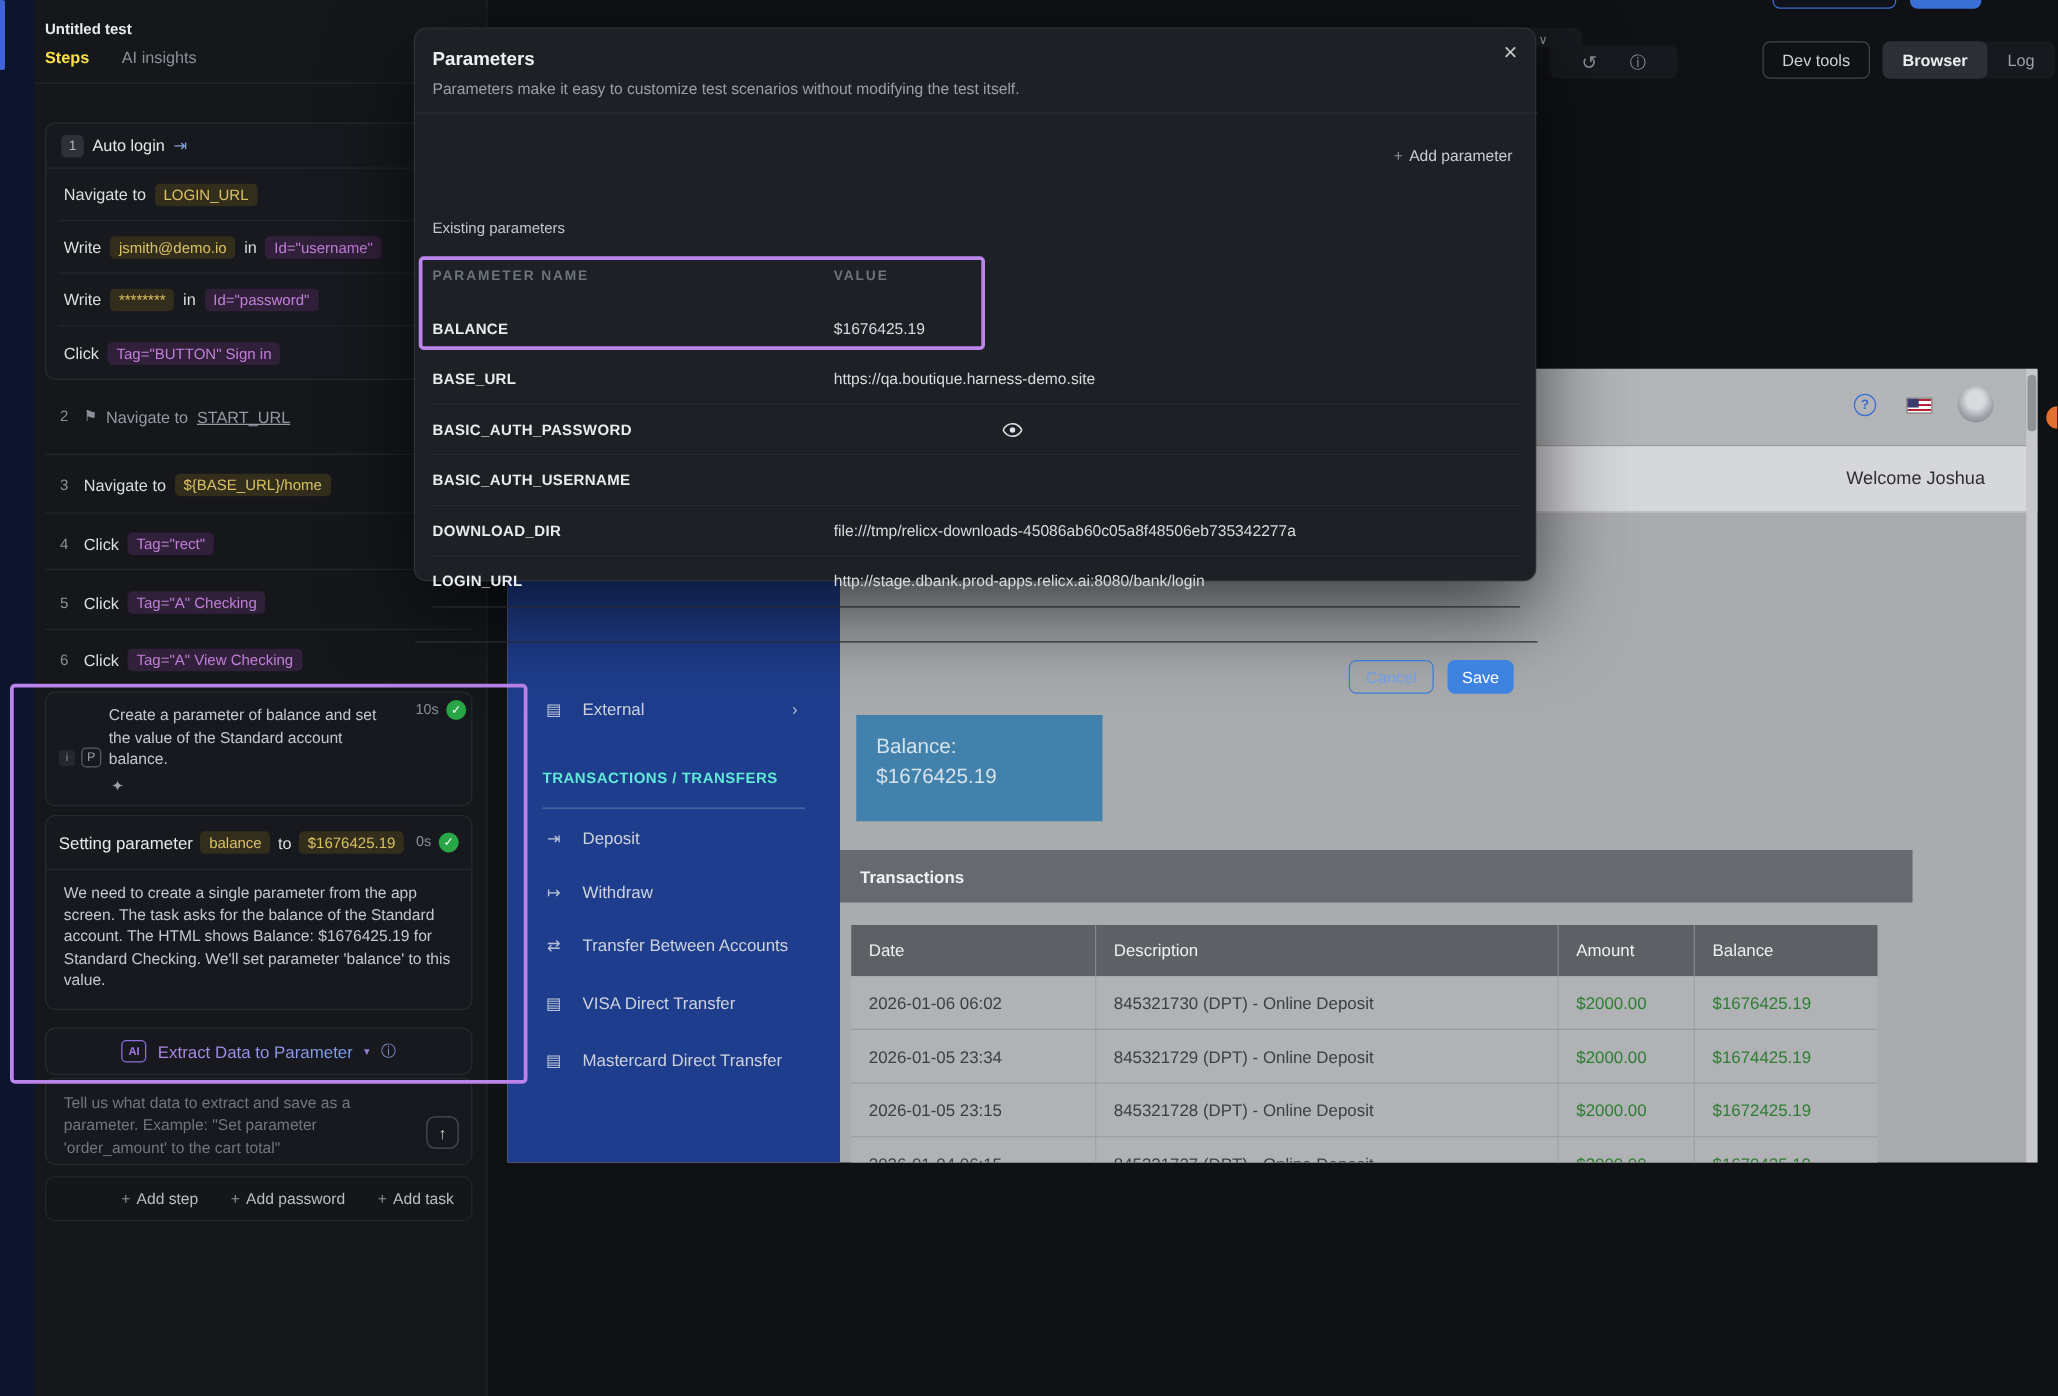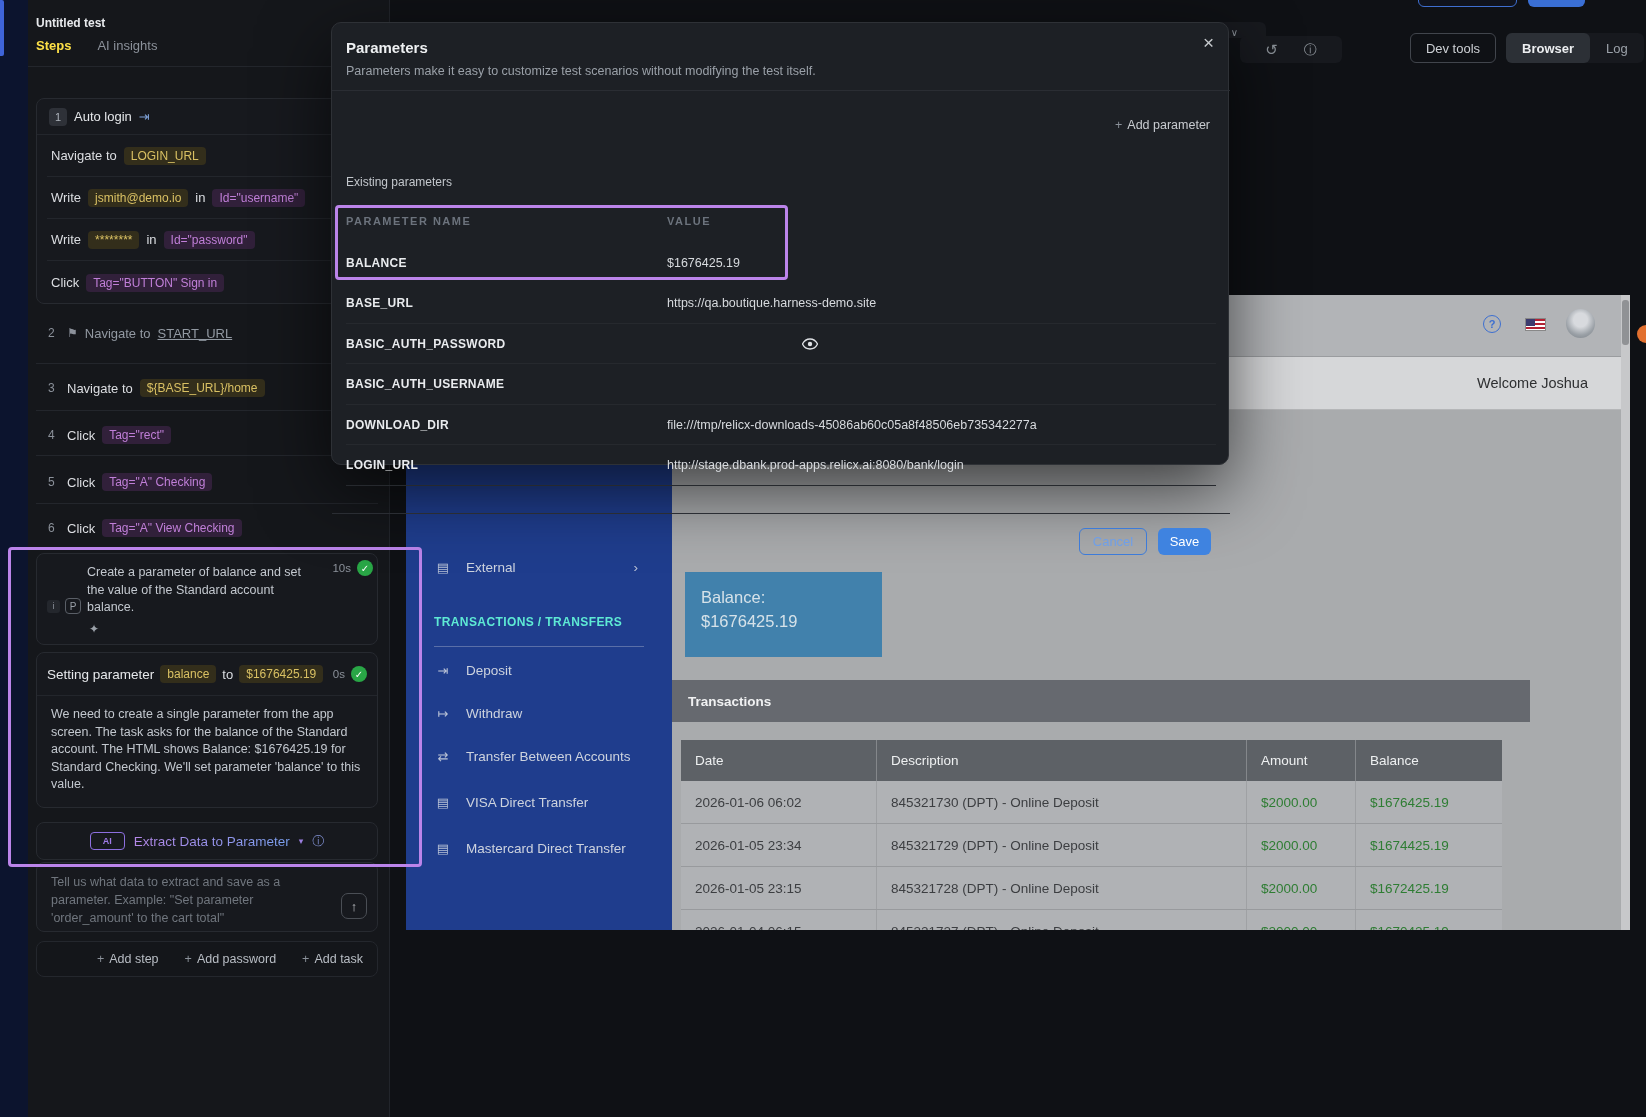--- a/index.html
+++ b/index.html
@@ -28,21 +28,21 @@
   .badge-p{color:#c07fd8;background:#31203a;}
   .divider{height:1px;background:#23262c;}
   .step-num{color:#8b919a;font-size:12px;width:12px;flex:none;}
   .grey-step{color:#9299a2;}
   .link-underline{text-decoration:underline;color:#9299a2;}
   .check{width:16px;height:16px;border-radius:50%;background:#29a646;color:#fff;font-size:10px;
     display:flex;align-items:center;justify-content:center;flex:none;}
   .dur{color:#8b919a;font-size:11.5px;}
   .para{font-size:12.5px;line-height:17.5px;color:#c3c8cf;}
   .grad-text{background:linear-gradient(90deg,#b487e8,#7aa0f0);-webkit-background-clip:text;background-clip:text;color:transparent;font-size:13.5px;}
-  .ai-chip{width:35px;height:18px;border:1px solid #8d6fe0;border-radius:4px;color:#a07ae8;font-size:9px;font-weight:bold;
+  .ai-chip{width:20px;height:18px;border:1px solid #8d6fe0;border-radius:4px;color:#a07ae8;font-size:9px;font-weight:bold;
     display:flex;align-items:center;justify-content:center;}
   .send-btn{width:26px;height:26px;border:1px solid #4a4e55;border-radius:7px;color:#c6c9cd;font-size:13px;
     display:flex;align-items:center;justify-content:center;background:transparent;}
   .add-box{border:1px solid #24272d;background:#14161a;border-radius:8px;display:flex;align-items:center;justify-content:center;gap:26px;
     font-size:12.5px;color:#b9bec5;}
   .plus{color:#8b919a;margin-right:5px;}
 
   
   .hl-box{border:3px solid #bb84ea;border-radius:4px;pointer-events:none;}
 

